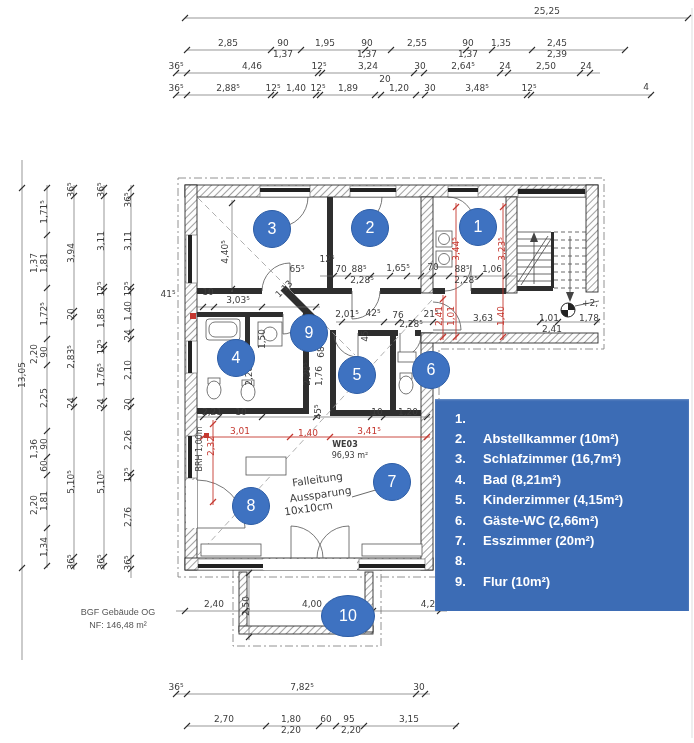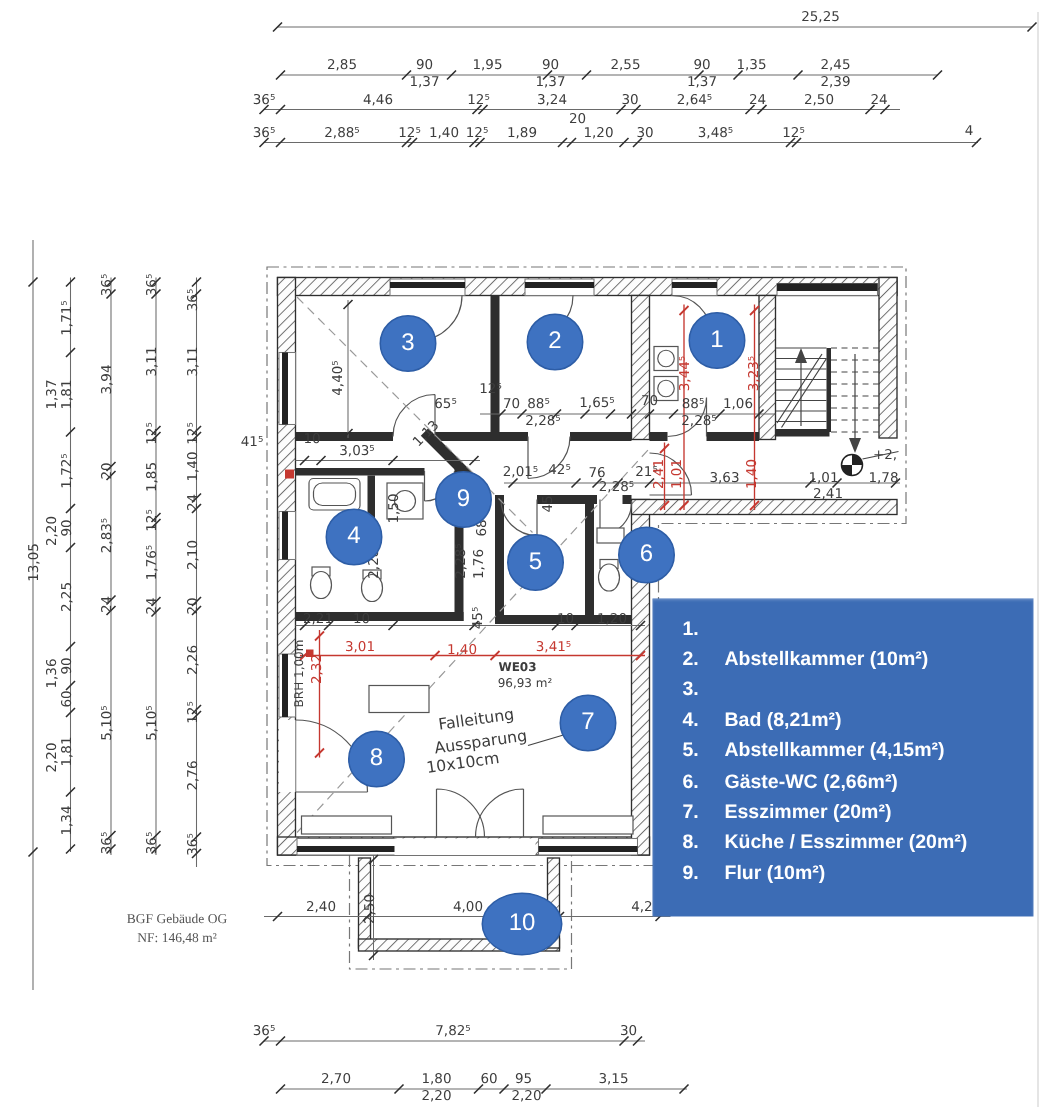--- a/index.html
+++ b/index.html
@@ -24,21 +24,21 @@
   .winband{fill:#222}
   .winbox{fill:#fff;stroke:#777;stroke-width:.7}
   .legend{position:absolute;left:435px;top:399px;width:254px;height:212px;background:#3c6cb5;color:#fff;
           padding:9px 0 0 20px;box-sizing:border-box;box-shadow:inset 0 1px 2px rgba(255,255,255,.25)}
   .lg-row{display:flex;height:20.4px;align-items:center;font-size:13px;font-weight:700;font-family:"Liberation Sans",sans-serif}
   .lg-num{width:28px;flex:0 0 28px}
   .lg-label{white-space:nowrap}
   .marker{position:absolute;display:flex;align-items:center;justify-content:center;background:#3e72c1;
           border:1.5px solid #2d5da6;border-radius:50%;color:#fff;font-size:16px;box-sizing:border-box;
           font-family:"Liberation Sans",sans-serif}
-  .bgf{position:absolute;left:62px;top:606px;width:112px;text-align:center;font-size:9px;color:#555;line-height:13px;font-family:Liberation Serif, serif}
+  .bgf{position:absolute;left:62px;top:606px;width:112px;text-align:center;font-size:9px;color:#555;line-height:13px;font-family:Liberation Sans, sans-serif}
 </style>
 </head>
 <body>
 
 <div class="stage">
 
 <svg width="694" height="743" viewBox="0 0 694 743">
   <defs>
     <pattern id="h" patternUnits="userSpaceOnUse" width="5" height="5" patternTransform="rotate(45)">
       <rect width="5" height="5" fill="#fdfdfd"></rect>
@@ -519,40 +519,40 @@
   <div id="legend-list">
         <div class="lg-row">
           <span class="lg-num">1.</span>
         </div>
         <div class="lg-row">
           <span class="lg-num">2.</span>
           <span class="lg-label">Abstellkammer (10m²)</span>
         </div>
         <div class="lg-row">
           <span class="lg-num">3.</span>
+          <span class="lg-label">Schlafzimmer (16,7m²)</span>
         </div>
         <div class="lg-row">
           <span class="lg-num">4.</span>
           <span class="lg-label">Bad (8,21m²)</span>
         </div>
         <div class="lg-row">
           <span class="lg-num">5.</span>
-          <span class="lg-label">Abstellkammer (4,15m²)</span>
+          <span class="lg-label">Kinderzimmer (4,15m²)</span>
         </div>
         <div class="lg-row">
           <span class="lg-num">6.</span>
           <span class="lg-label">Gäste-WC (2,66m²)</span>
         </div>
         <div class="lg-row">
           <span class="lg-num">7.</span>
           <span class="lg-label">Esszimmer (20m²)</span>
         </div>
         <div class="lg-row">
           <span class="lg-num">8.</span>
-          <span class="lg-label">Küche / Esszimmer (20m²)</span>
         </div>
         <div class="lg-row">
           <span class="lg-num">9.</span>
           <span class="lg-label">Flur (10m²)</span>
         </div>
       </div>
 </div>
 
 <div class="bgf">
   <div>BGF Gebäude OG</div>

